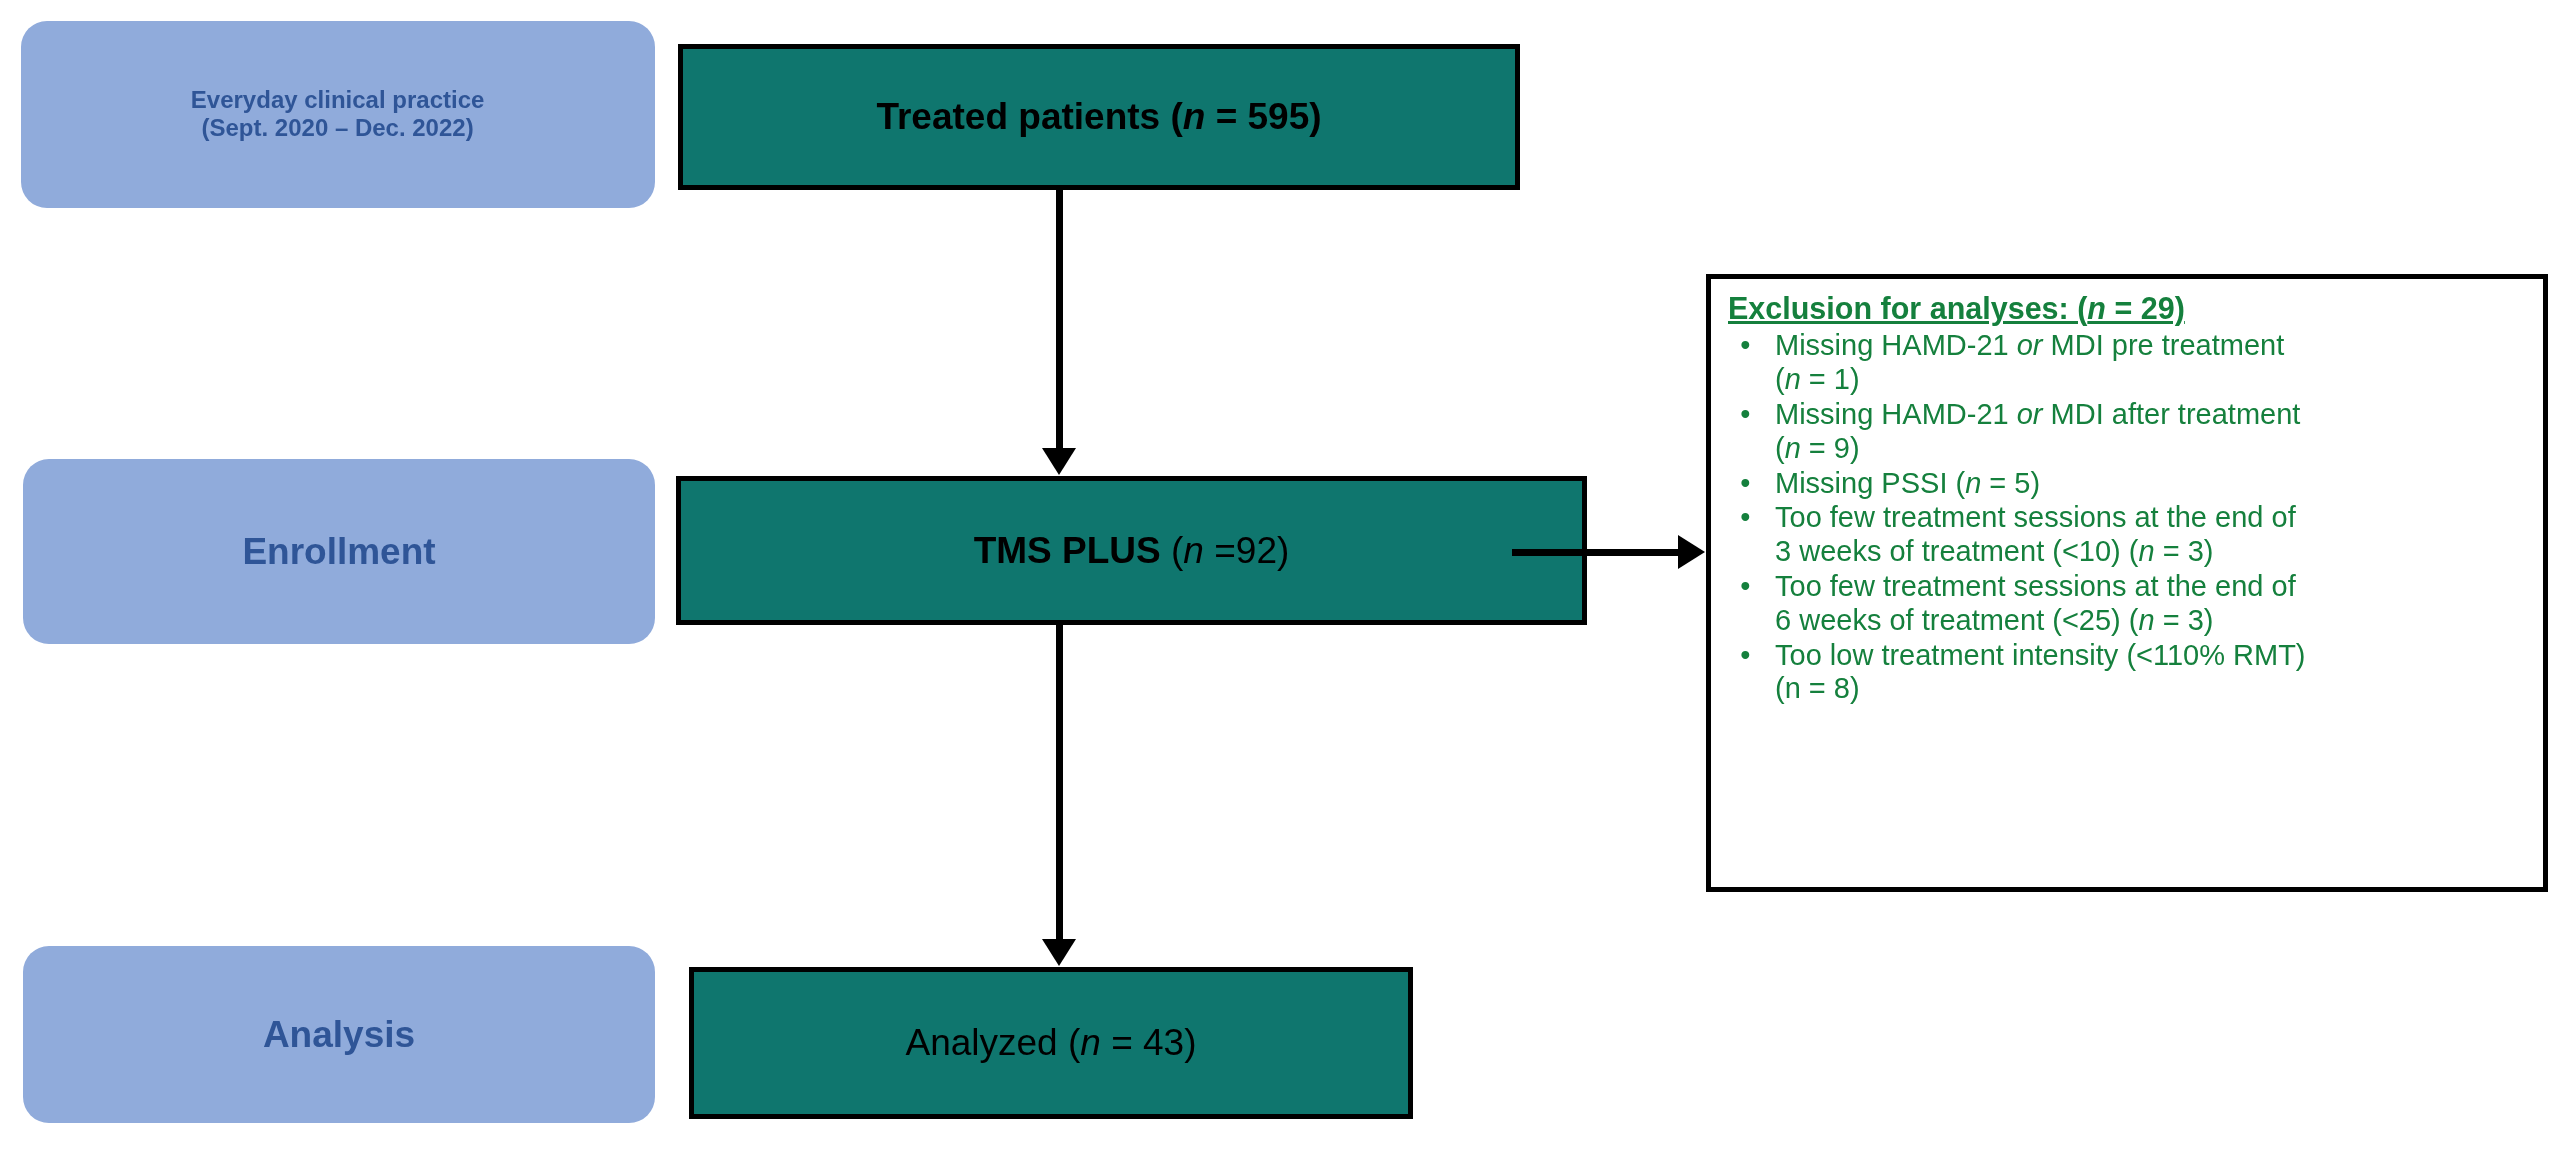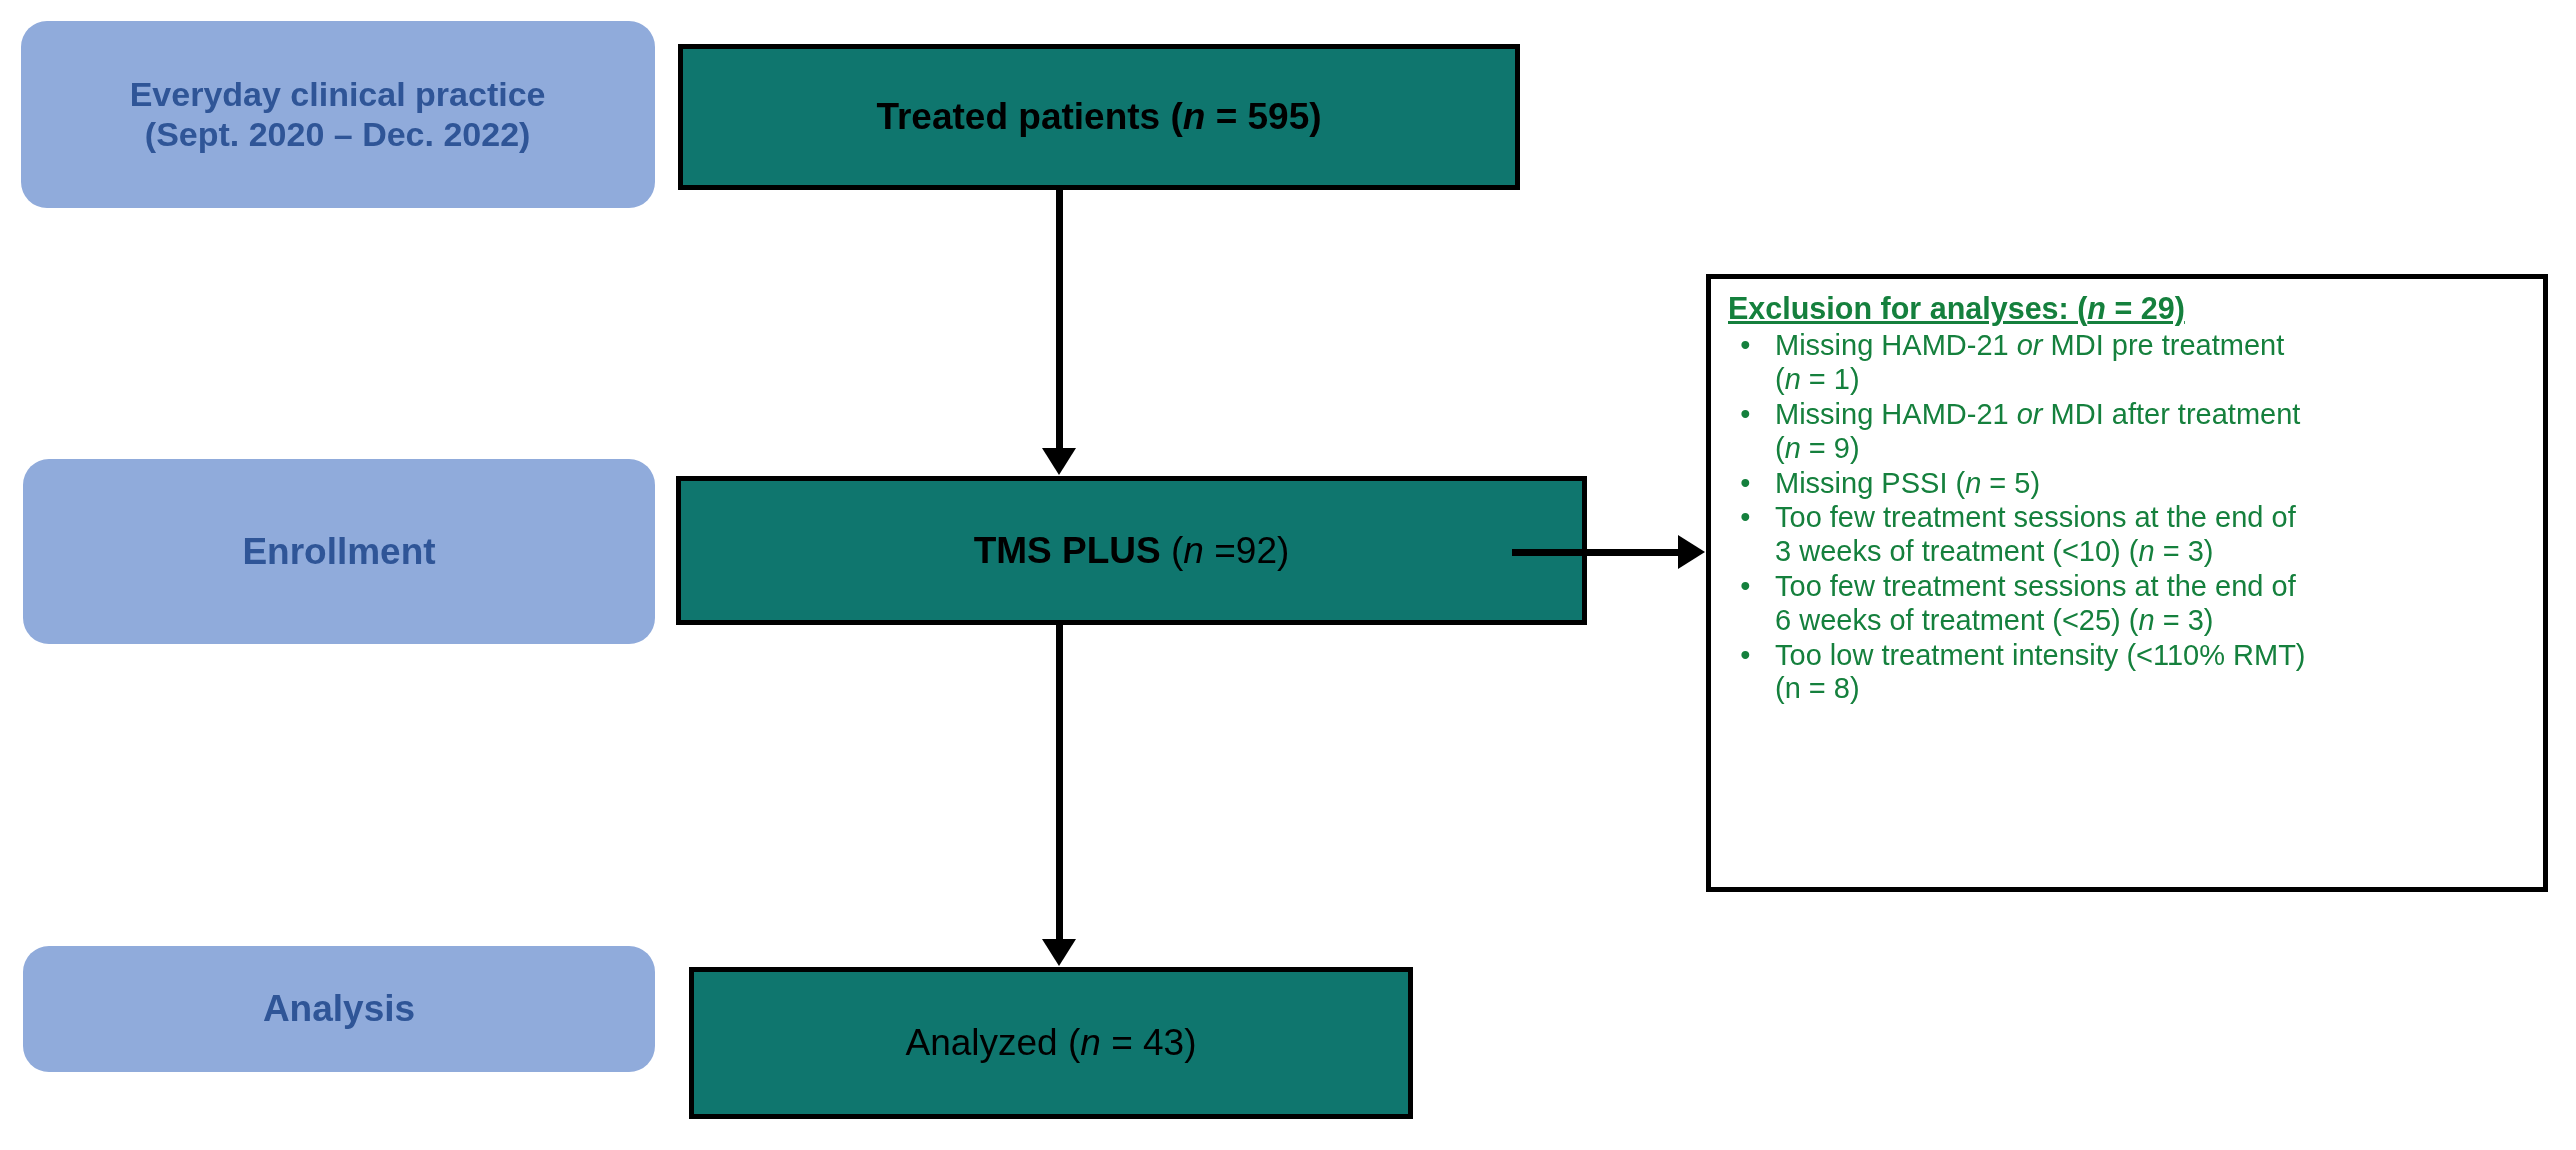--- a/index.html
+++ b/index.html
@@ -21,23 +21,23 @@
     justify-content:center;
     text-align:center;
     color:#2F5597;
     font-weight:bold;
     line-height:1.18;
     box-sizing:border-box;
   }
   .blue-box .l1{display:block;}
   .blue-box .l2{display:block;}
 
-  #stage-practice{left:20.6px;top:20.6px;width:634px;height:187px;font-size:34px;}
+  #stage-practice{left:20.6px;top:20.6px;width:634px;height:187px;font-size:24px;}
   #stage-enrollment{left:23px;top:459px;width:632px;height:185px;font-size:37px;}
-  #stage-analysis{left:23px;top:946px;width:632px;height:126px;font-size:37px;}
+  #stage-analysis{left:23px;top:946px;width:632px;height:177px;font-size:37px;}
 
   
   .flow-box{
     position:absolute;
     background:#0f766e;
     border:5.3px solid #000000;
     box-sizing:border-box;
     display:flex;
     align-items:center;
     justify-content:center;

